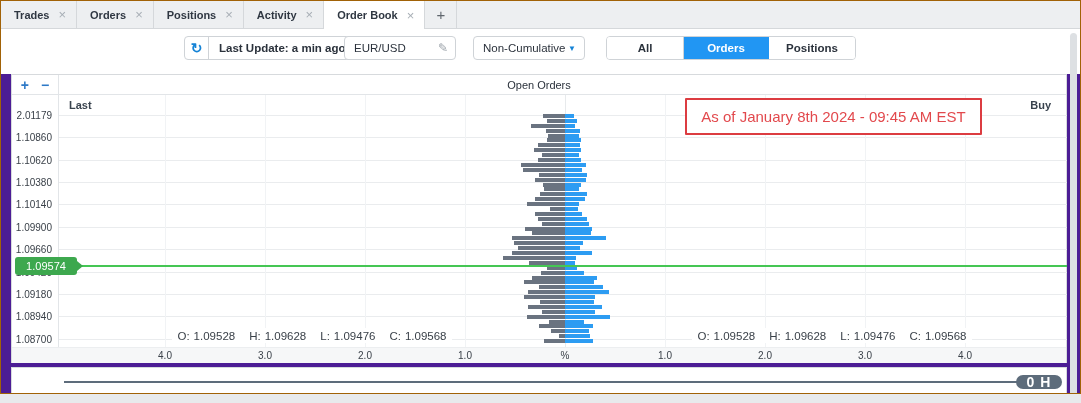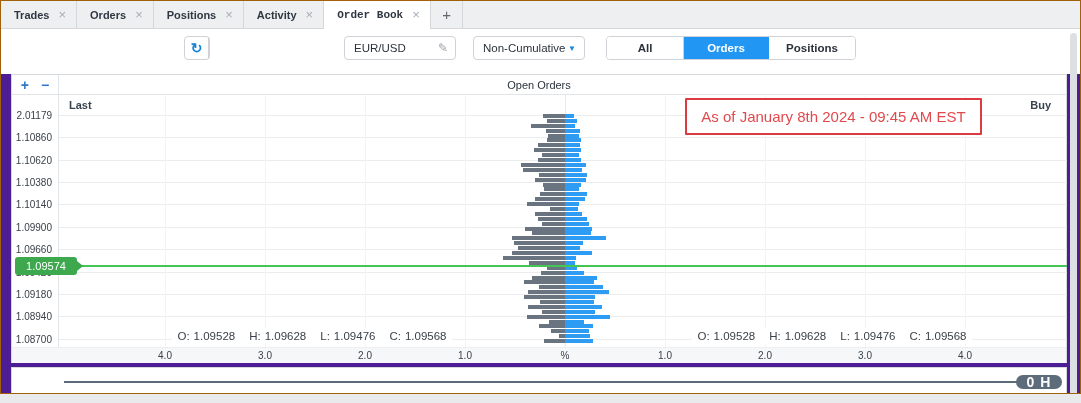--- a/index.html
+++ b/index.html
@@ -5,21 +5,21 @@
   * { margin:0; padding:0; box-sizing:border-box; }
   html,body { background:#e8eaec; }
   body { font-family:"Liberation Sans", sans-serif; }
   #page { position:relative; width:1081px; height:394px; background:#4c1d95; border:1px solid #a16207; overflow:hidden; }
 
   
   .tabbar { position:absolute; left:0; top:0; width:100%; height:28px; background:#edeff1; border-bottom:1px solid #d5d8db; display:flex; align-items:stretch; }
   .tab { display:flex; align-items:center; gap:9px; padding:0 10px 0 13px; border-right:1px solid #d5d8db; cursor:pointer; }
   .tab-label { font-size:11px; font-weight:bold; color:#2f3742; white-space:nowrap; }
   .tab-close { color:#a7aeb5; font-size:13px; line-height:1; }
-  .tab.active { background:#ffffff; height:28px;font-family:Liberation Mono, monospace; }
+  .tab.active { background:#ffffff; height:28px; }
   .tab-plus { display:flex; align-items:center; justify-content:center; width:32px; border-right:1px solid #d5d8db; color:#5f666d; font-size:15px; cursor:pointer; }
 
   
   .toolbar { position:absolute; left:0; top:28px; width:100%; height:45px; background:#fff; }
   .ctl { position:absolute; top:7px; height:24px; border:1px solid #cfd3d7; border-radius:4px; background:#fff; display:flex; align-items:center; font-size:11.5px; color:#2b323c; }
   .refresh-group { left:183px; }
   .refresh-seg { width:24px; height:100%; display:flex; align-items:center; justify-content:center; border-right:1px solid #cfd3d7; color:#1583d6; font-size:14px; font-weight:bold; cursor:pointer; }
   .lastupdate-seg { padding:0 10px; font-weight:600; }
   .symbol-box { left:343px; width:112px; justify-content:space-between; padding:0 7px 0 9px; }
   .pencil { color:#9aa1a8; font-size:12px; }
@@ -92,20 +92,21 @@
       <div class="tab active">
         <span class="tab-label">Order Book</span>
         <span class="tab-close">×</span>
       </div>
       <div class="tab-plus">+</div>
     </div>
 
   <div class="toolbar">
     <div class="ctl refresh-group">
       <div class="refresh-seg">↻</div>
+      <div class="lastupdate-seg">Last Update: a min ago</div>
     </div>
     <div class="ctl symbol-box">
       <span>EUR/USD</span>
       <span class="pencil">✎</span>
     </div>
     <div class="ctl mode-select">
       <span>Non-Cumulative</span>
       <span class="caret">▼</span>
     </div>
     <div class="ctl segmented">

